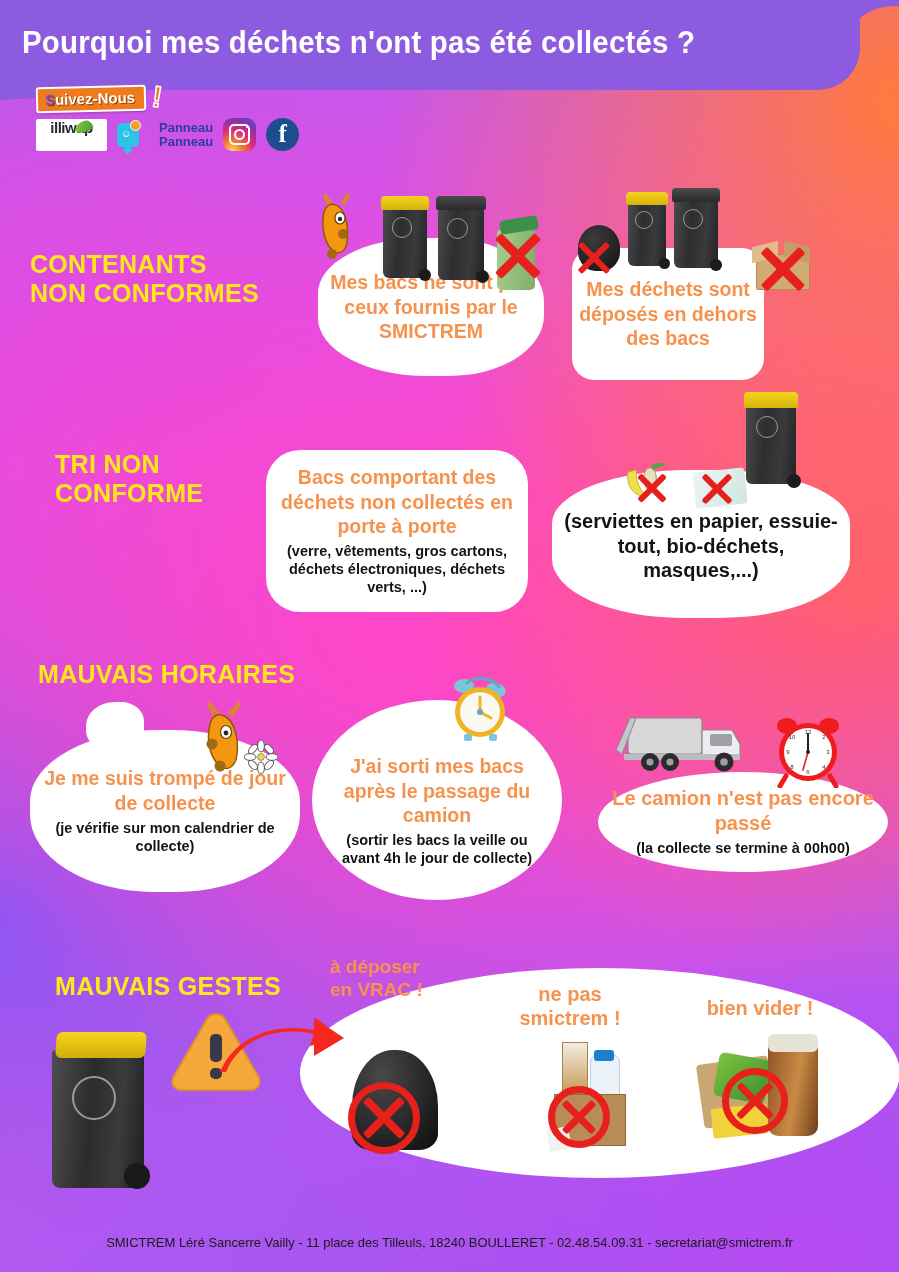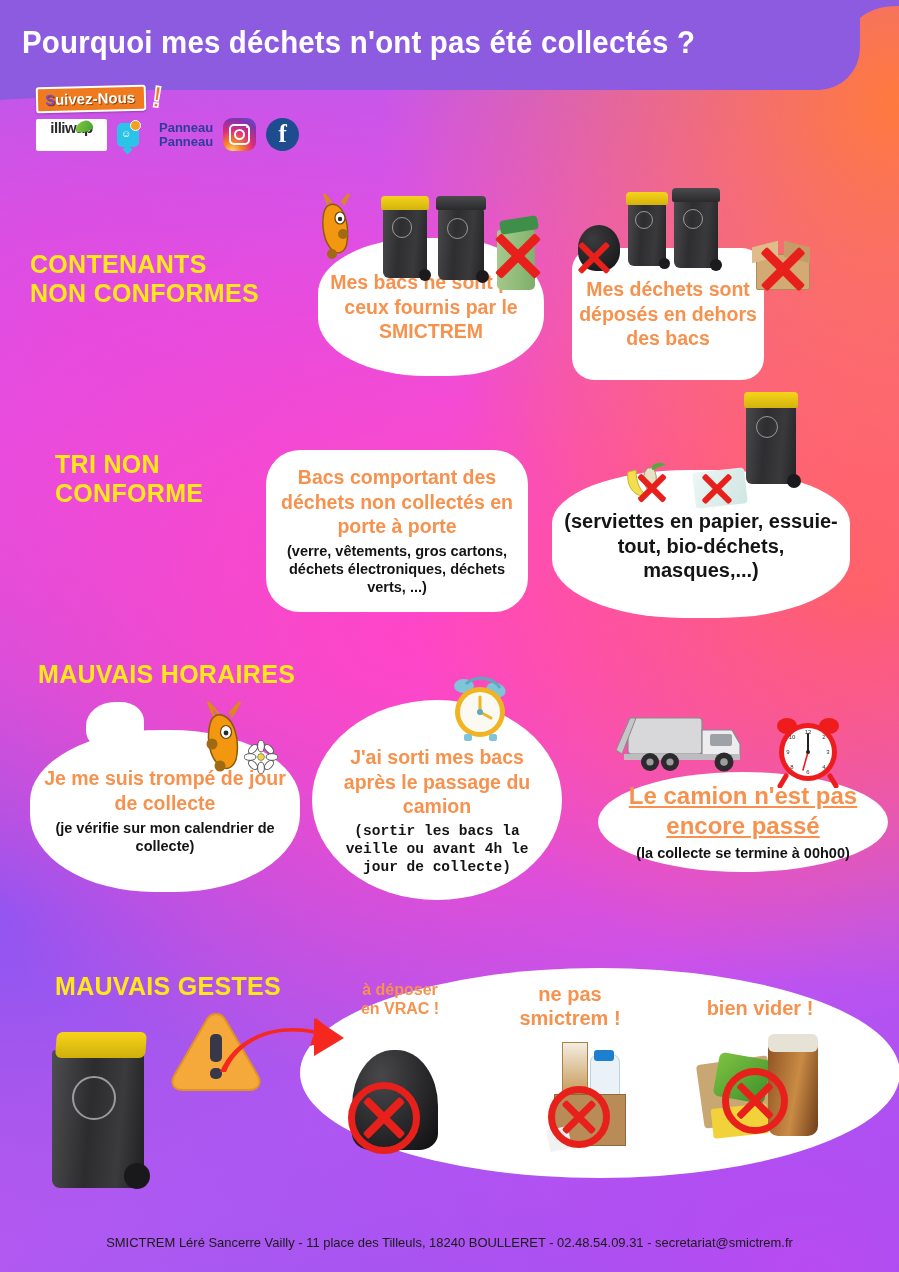--- a/index.html
+++ b/index.html
@@ -307,39 +307,39 @@
         <ellipse cx="25" cy="9" rx="5.5" ry="3.2" transform="rotate(45 25 9)"></ellipse>
         <ellipse cx="9" cy="25" rx="5.5" ry="3.2" transform="rotate(45 9 25)"></ellipse>
         <ellipse cx="25" cy="25" rx="5.5" ry="3.2" transform="rotate(-45 25 25)"></ellipse>
       </g>
       <circle cx="17" cy="17" r="3.4" fill="#F0D840" stroke="#777" stroke-width=".8"></circle>
     </svg>
   </div>
 
   <div class="bubble" style="left:312px;top:700px;width:250px;height:200px;border-radius:50%;padding:30px 14px 8px;">
     <div class="bub-title" style="font-size:19.5px;">J'ai sorti mes bacs après le passage du camion</div>
-    <div class="bub-sub" style="font-size:14.5px;font-family:Liberation Mono, monospace;">(sortir les bacs la veille ou avant 4h le jour de collecte)</div>
+    <div class="bub-sub" style="font-size:14.5px;">(sortir les bacs la veille ou avant 4h le jour de collecte)</div>
   </div>
   <div style="position:absolute;left:444px;top:672px;width:72px;height:72px;">
     <svg viewBox="0 0 72 72" width="72" height="72">
       <ellipse cx="20" cy="14" rx="10" ry="7" fill="#7FC4D8"></ellipse>
       <ellipse cx="52" cy="18" rx="10" ry="7" fill="#7FC4D8" transform="rotate(18 52 18)"></ellipse>
       <path d="M22,12 C32,2 50,6 56,16" stroke="#5FA8BE" stroke-width="3" fill="none"></path>
       <circle cx="36" cy="40" r="25" fill="#F0B422"></circle>
       <circle cx="36" cy="40" r="20" fill="#FBFAF2"></circle>
       <line x1="36" y1="40" x2="36" y2="25" stroke="#F0B422" stroke-width="3" stroke-linecap="round"></line>
       <line x1="36" y1="40" x2="47" y2="46" stroke="#F0B422" stroke-width="3" stroke-linecap="round"></line>
       <circle cx="36" cy="40" r="3" fill="#5FA8BE"></circle>
       <rect x="20" y="62" width="8" height="7" rx="2" fill="#7FC4D8"></rect>
       <rect x="45" y="62" width="8" height="7" rx="2" fill="#7FC4D8"></rect>
     </svg>
   </div>
 
   <div class="bubble" style="left:598px;top:772px;width:290px;height:100px;border-radius:50%;padding:4px 12px;">
-    <div class="bub-title" style="font-size:24px;text-decoration:underline;">Le camion n'est pas encore passé</div>
+    <div class="bub-title" style="font-size:20px;">Le camion n'est pas encore passé</div>
     <div class="bub-sub" style="font-size:14.5px;">(la collecte se termine à 00h00)</div>
   </div>
 
   <div style="position:absolute;left:614px;top:710px;width:134px;height:68px;">
     <svg viewBox="0 0 134 68" width="134" height="68">
       <rect x="14" y="8" width="74" height="36" rx="3" fill="#D8D8DA" stroke="#8A8A8C" stroke-width="1.2"></rect>
       <path d="M2,40 L16,8 L22,8 L8,44 Z" fill="#C6C6C8" stroke="#8A8A8C" stroke-width="1"></path>
       <path d="M88,20 L118,20 L126,34 L126,48 L88,48 Z" fill="#EDEDEF" stroke="#8A8A8C" stroke-width="1.2"></path>
       <rect x="96" y="24" width="22" height="12" rx="2" fill="#9EA2A6"></rect>
       <rect x="10" y="44" width="116" height="6" fill="#BDBDBF"></rect>
@@ -396,21 +396,21 @@
     </svg>
   </div>
 
   <div style="position:absolute;left:218px;top:1012px;width:128px;height:72px;">
     <svg viewBox="0 0 128 72" width="128" height="72">
       <path d="M8,60 C22,26 60,14 96,22 L92,34 L122,26 L98,6 L96,18 C54,10 16,26 2,60 Z" fill="#F5271E"></path>
       <path d="M96,6 L126,26 L96,44 Z" fill="#F5271E"></path>
     </svg>
   </div>
 
-  <div style="position:absolute;left:330px;top:980px;width:140px;text-align:center;color:#F6924E;font-size:16px;font-weight:700;line-height:1.2;">
+  <div style="position:absolute;left:330px;top:956px;width:140px;text-align:left;color:#F6924E;font-size:19px;font-weight:700;line-height:1.2;">
     <div>à déposer</div>
     <div>en VRAC !</div>
   </div>
   <div style="position:absolute;left:352px;top:1050px;width:86px;height:100px;background:radial-gradient(ellipse at 34% 26%,#48484A,#0E0E10);border-radius:48% 48% 22% 22%/56% 56% 16% 16%;"></div>
   <div class="nocircle" style="left:348px;top:1082px;width:72px;height:72px;"></div>
   <div class="redx" style="left:358px;top:1092px;width:52px;height:52px;"></div>
 
   <div style="position:absolute;left:490px;top:982px;width:160px;text-align:center;color:#F6924E;font-size:20px;font-weight:700;line-height:1.2;">
     <div>ne pas</div>
     <div>smictrem !</div>

